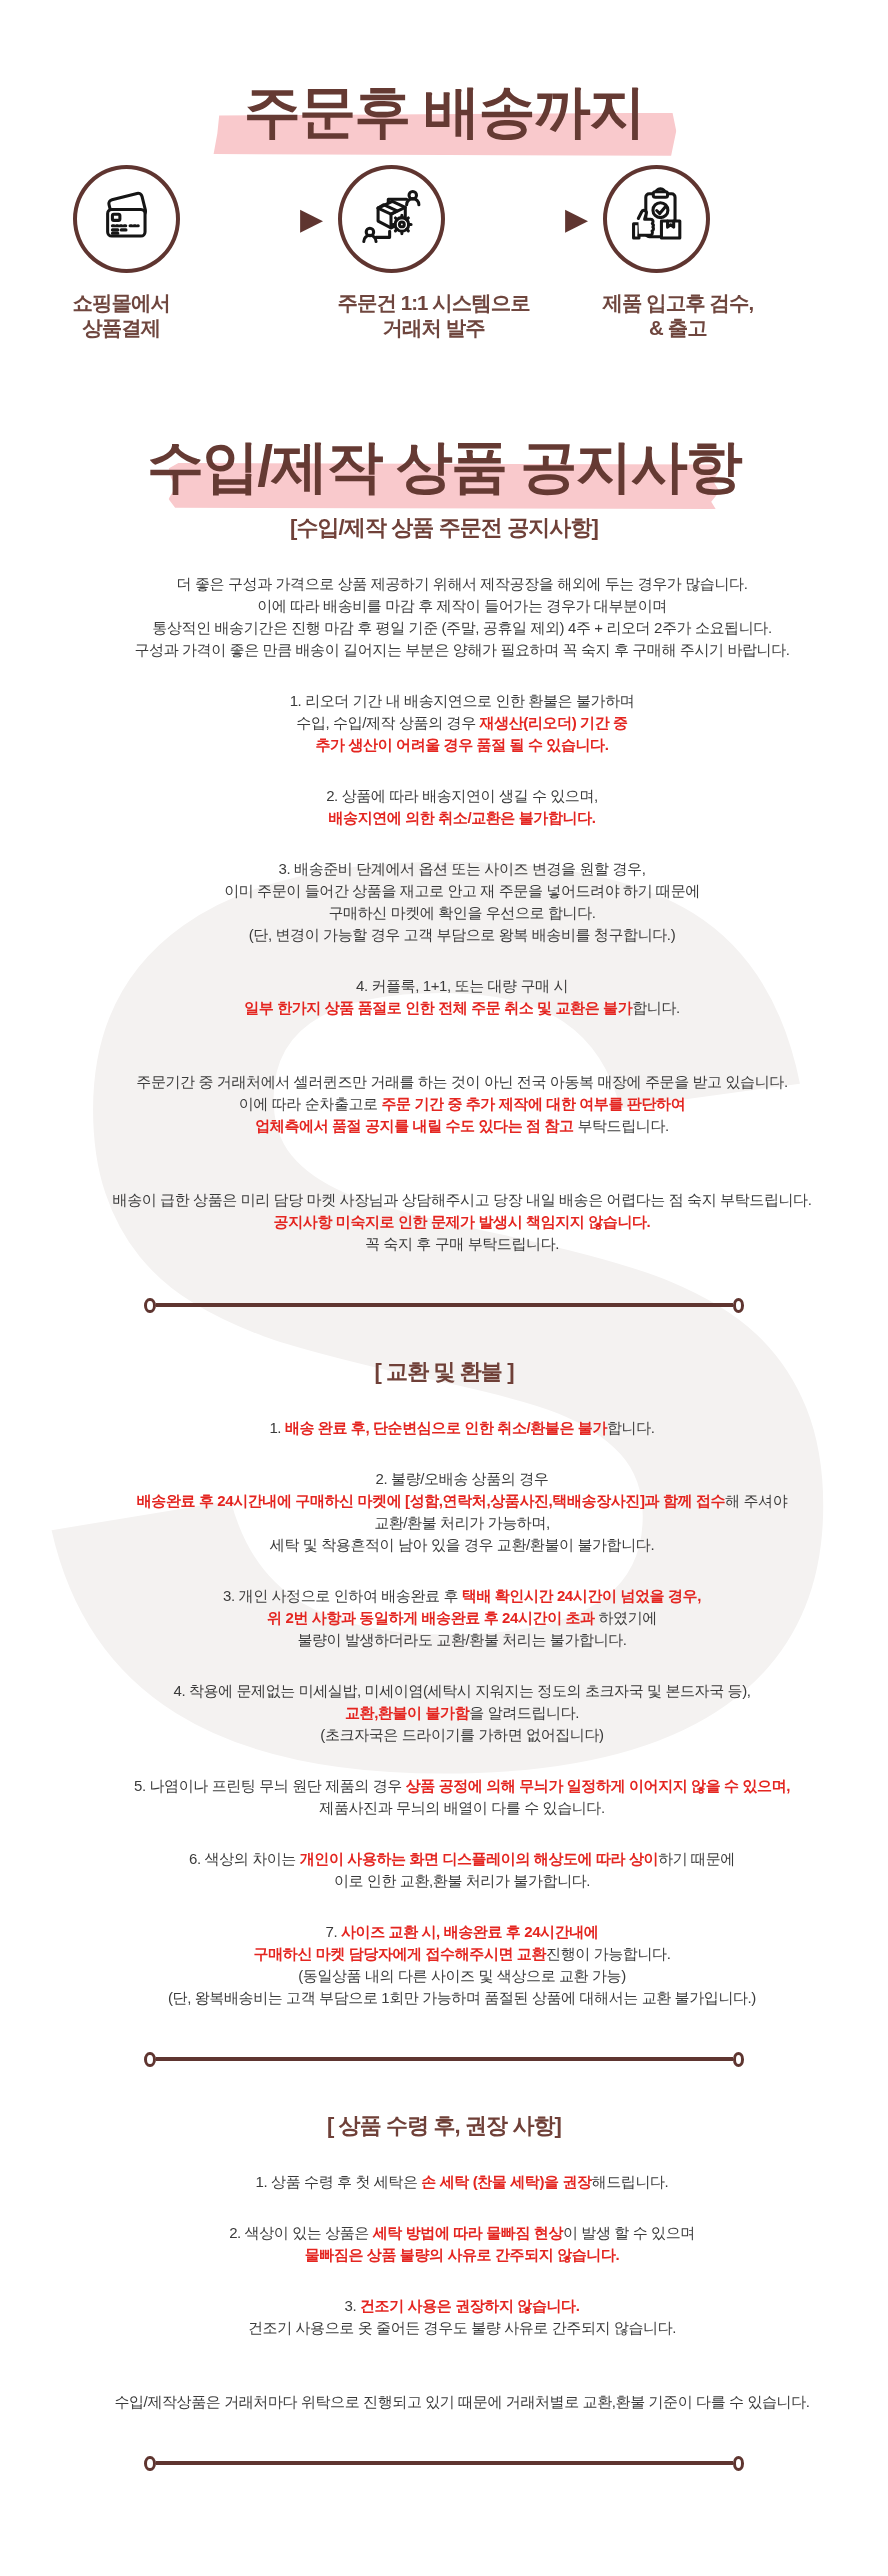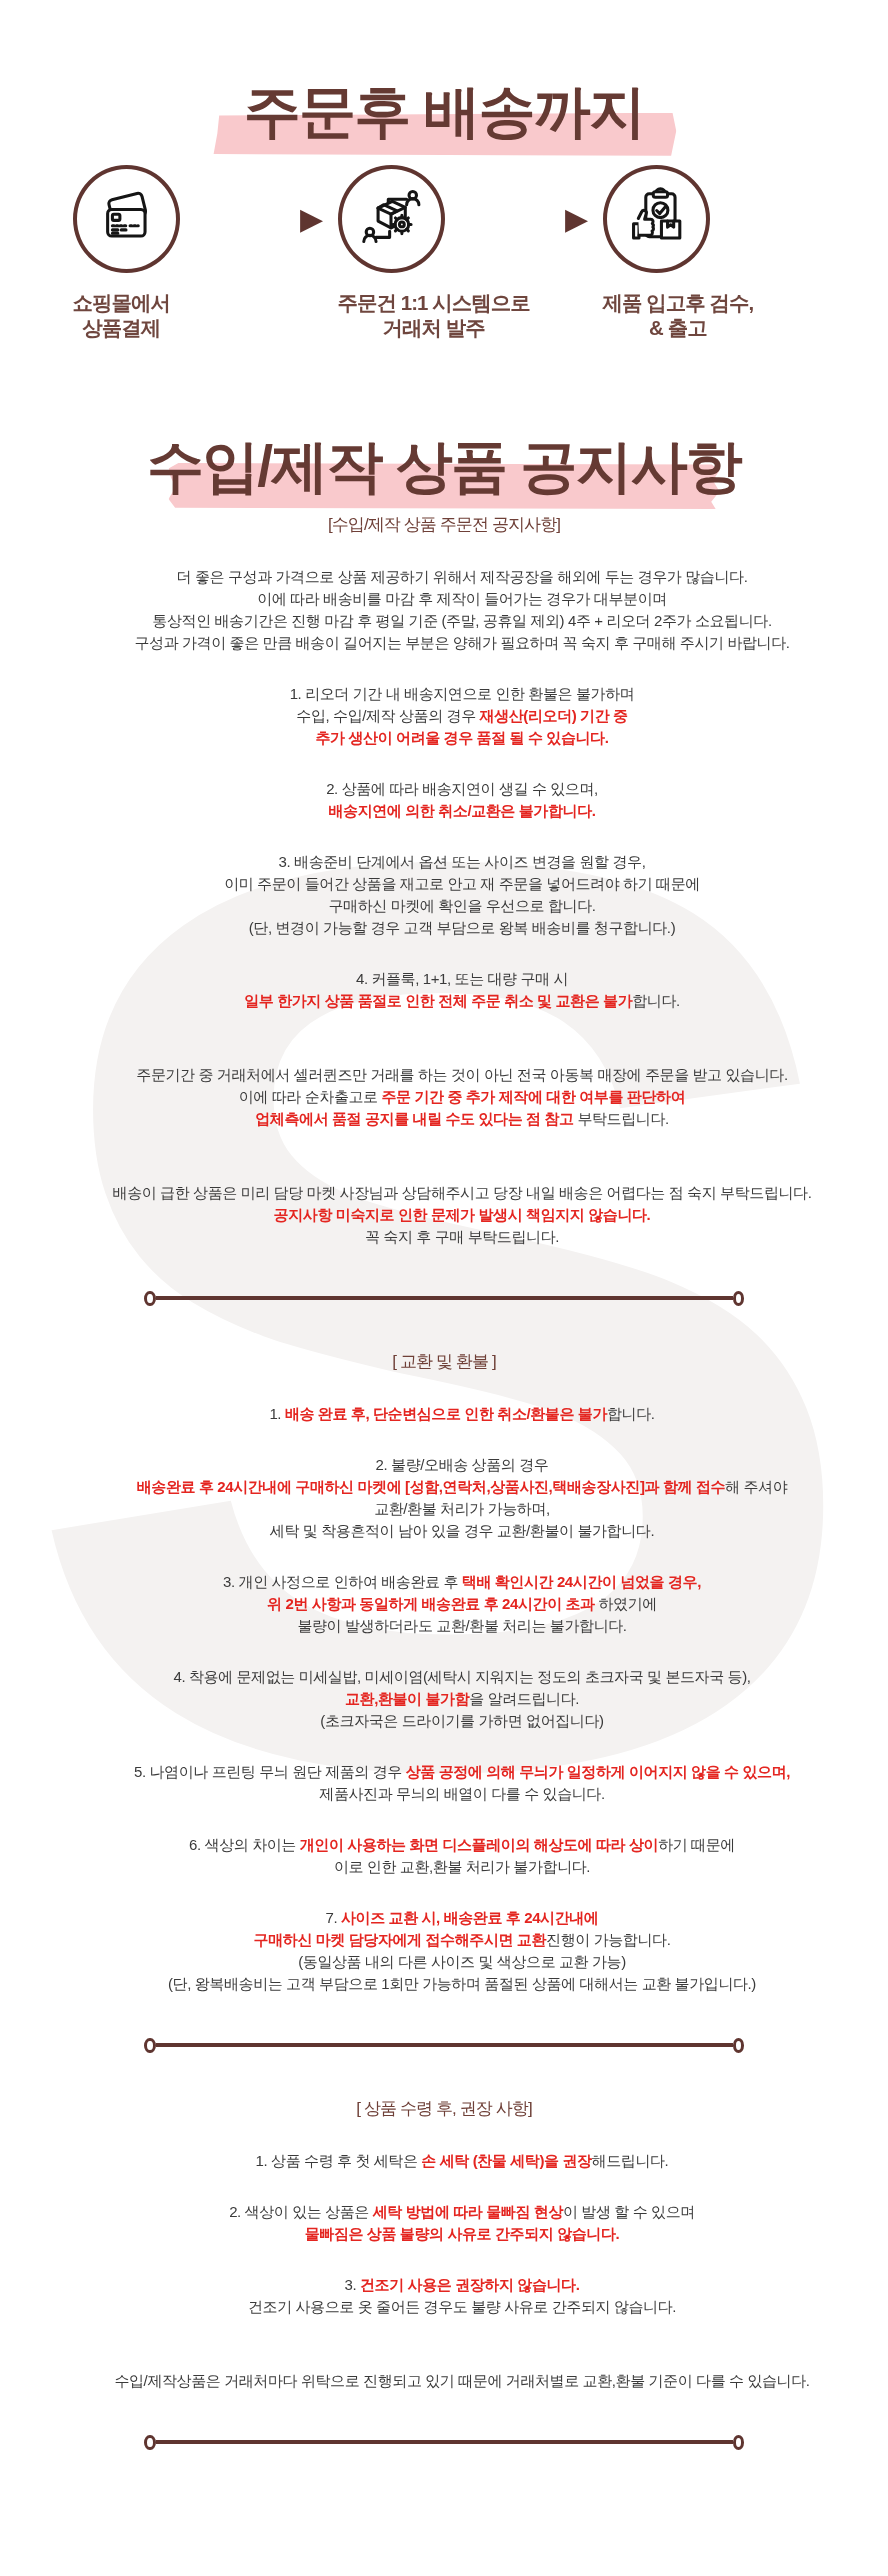--- a/index.html
+++ b/index.html
@@ -61,21 +61,21 @@
     margin-top:18px;font-size:20.4px;line-height:25px;font-weight:700;
     color:var(--brown-caption);letter-spacing:-0.9px;
   }
   .step-arrow{
     align-self:start;margin-top:39px;text-align:center;
     color:var(--line-brown);font-size:30px;line-height:30px;
   }
 
   
   .section-heading{
-    font-size:17px;font-weight:400;color:var(--brown-heading);
+    font-size:22px;font-weight:700;color:var(--brown-heading);
     letter-spacing:-0.9px;margin:0 0 30px 0;
   }
   .para{font-size:15px;line-height:22px;letter-spacing:-0.4px;margin-bottom:29px;word-break:keep-all;margin-left:36px;}
   .para.xl{margin-top:52px;}
   .seg{color:var(--ink);}
   .seg.red{color:var(--red);font-weight:700;}
   .divider{
     width:600px;margin:43px auto 44px auto;
     display:flex;align-items:center;
   }

